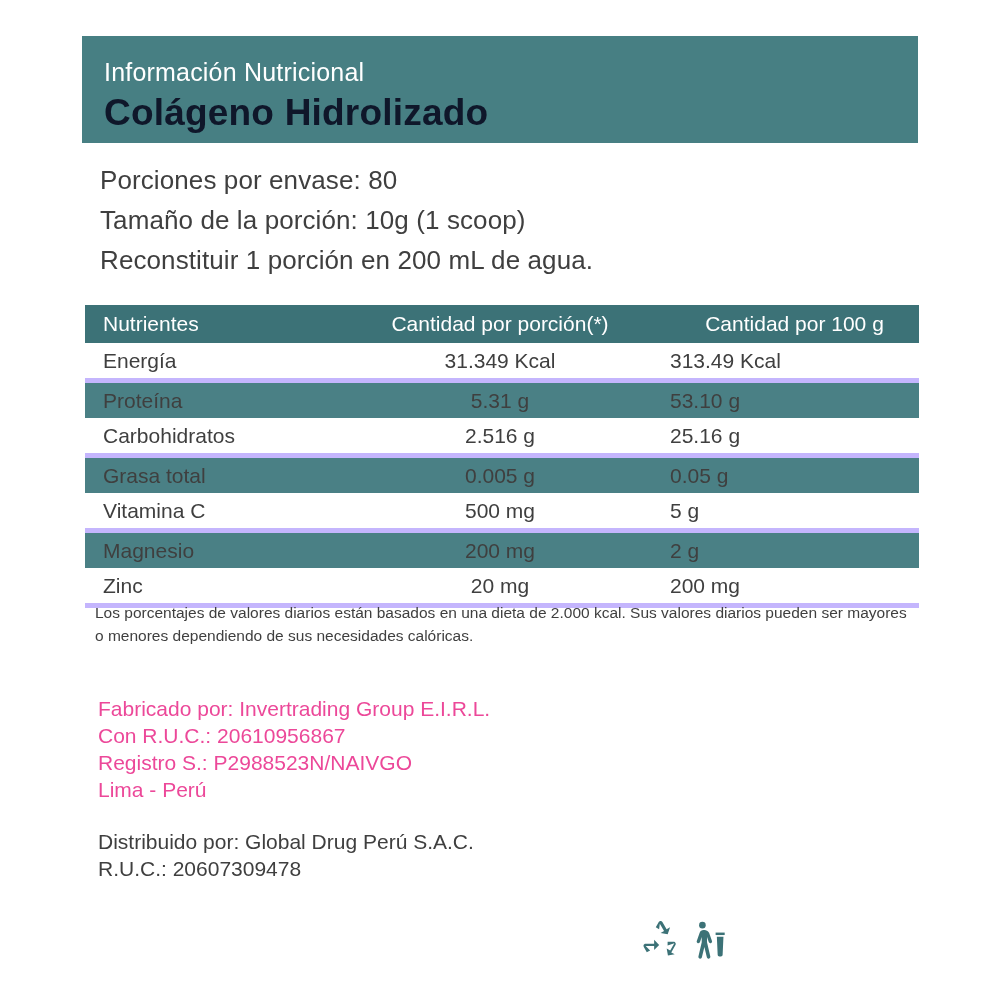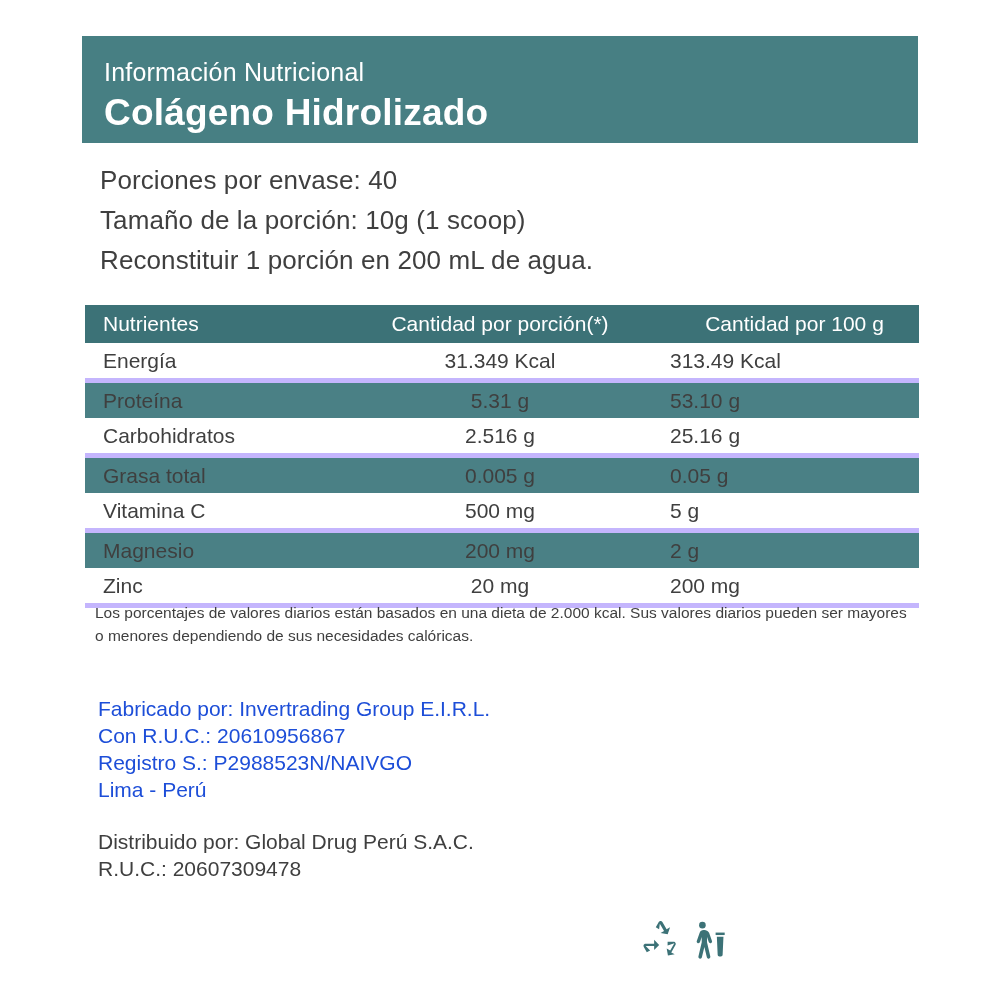--- a/index.html
+++ b/index.html
@@ -36,21 +36,21 @@
     padding: 20px 0 0 22px;
   }
   .header-sub {
     color: #ffffff;
     font-size: 25px;
     line-height: 32px;
     font-weight: 400;
     letter-spacing: 0.2px;
   }
   .header-title {
-    color: #ffffff;
+    color: #0f172a;
     font-size: 37px;
     line-height: 46px;
     font-weight: bold;
     letter-spacing: 0.2px;
     margin-top: 2px;
   }
 
   
   .servings {
     position: absolute;
@@ -130,21 +130,21 @@
   
   .manufacturer {
     position: absolute;
     left: 98px;
     top: 695px;
     width: 820px;
   }
   .manufacturer div {
     font-size: 21px;
     line-height: 27px;
-    color: #1d4ed8;
+    color: #ec4899;
   }
   .distributor {
     position: absolute;
     left: 98px;
     top: 828px;
     width: 820px;
   }
   .distributor div {
     font-size: 21px;
     line-height: 27px;
@@ -168,21 +168,21 @@
 <body>
 
 <div class="page">
 
   <div class="header">
     <div class="header-sub">Información Nutricional</div>
     <div class="header-title">Colágeno Hidrolizado</div>
   </div>
 
   <div class="servings">
-    <div>Porciones por envase: 40</div>
+    <div>Porciones por envase: 80</div>
     <div>Tamaño de la porción: 10g (1 scoop)</div>
     <div>Reconstituir 1 porción en 200 mL de agua.</div>
   </div>
 
   <table class="table">
     <colgroup>
       <col class="col-name">
         <col class="col-v1">
         <col class="col-v2">
     </colgroup>

